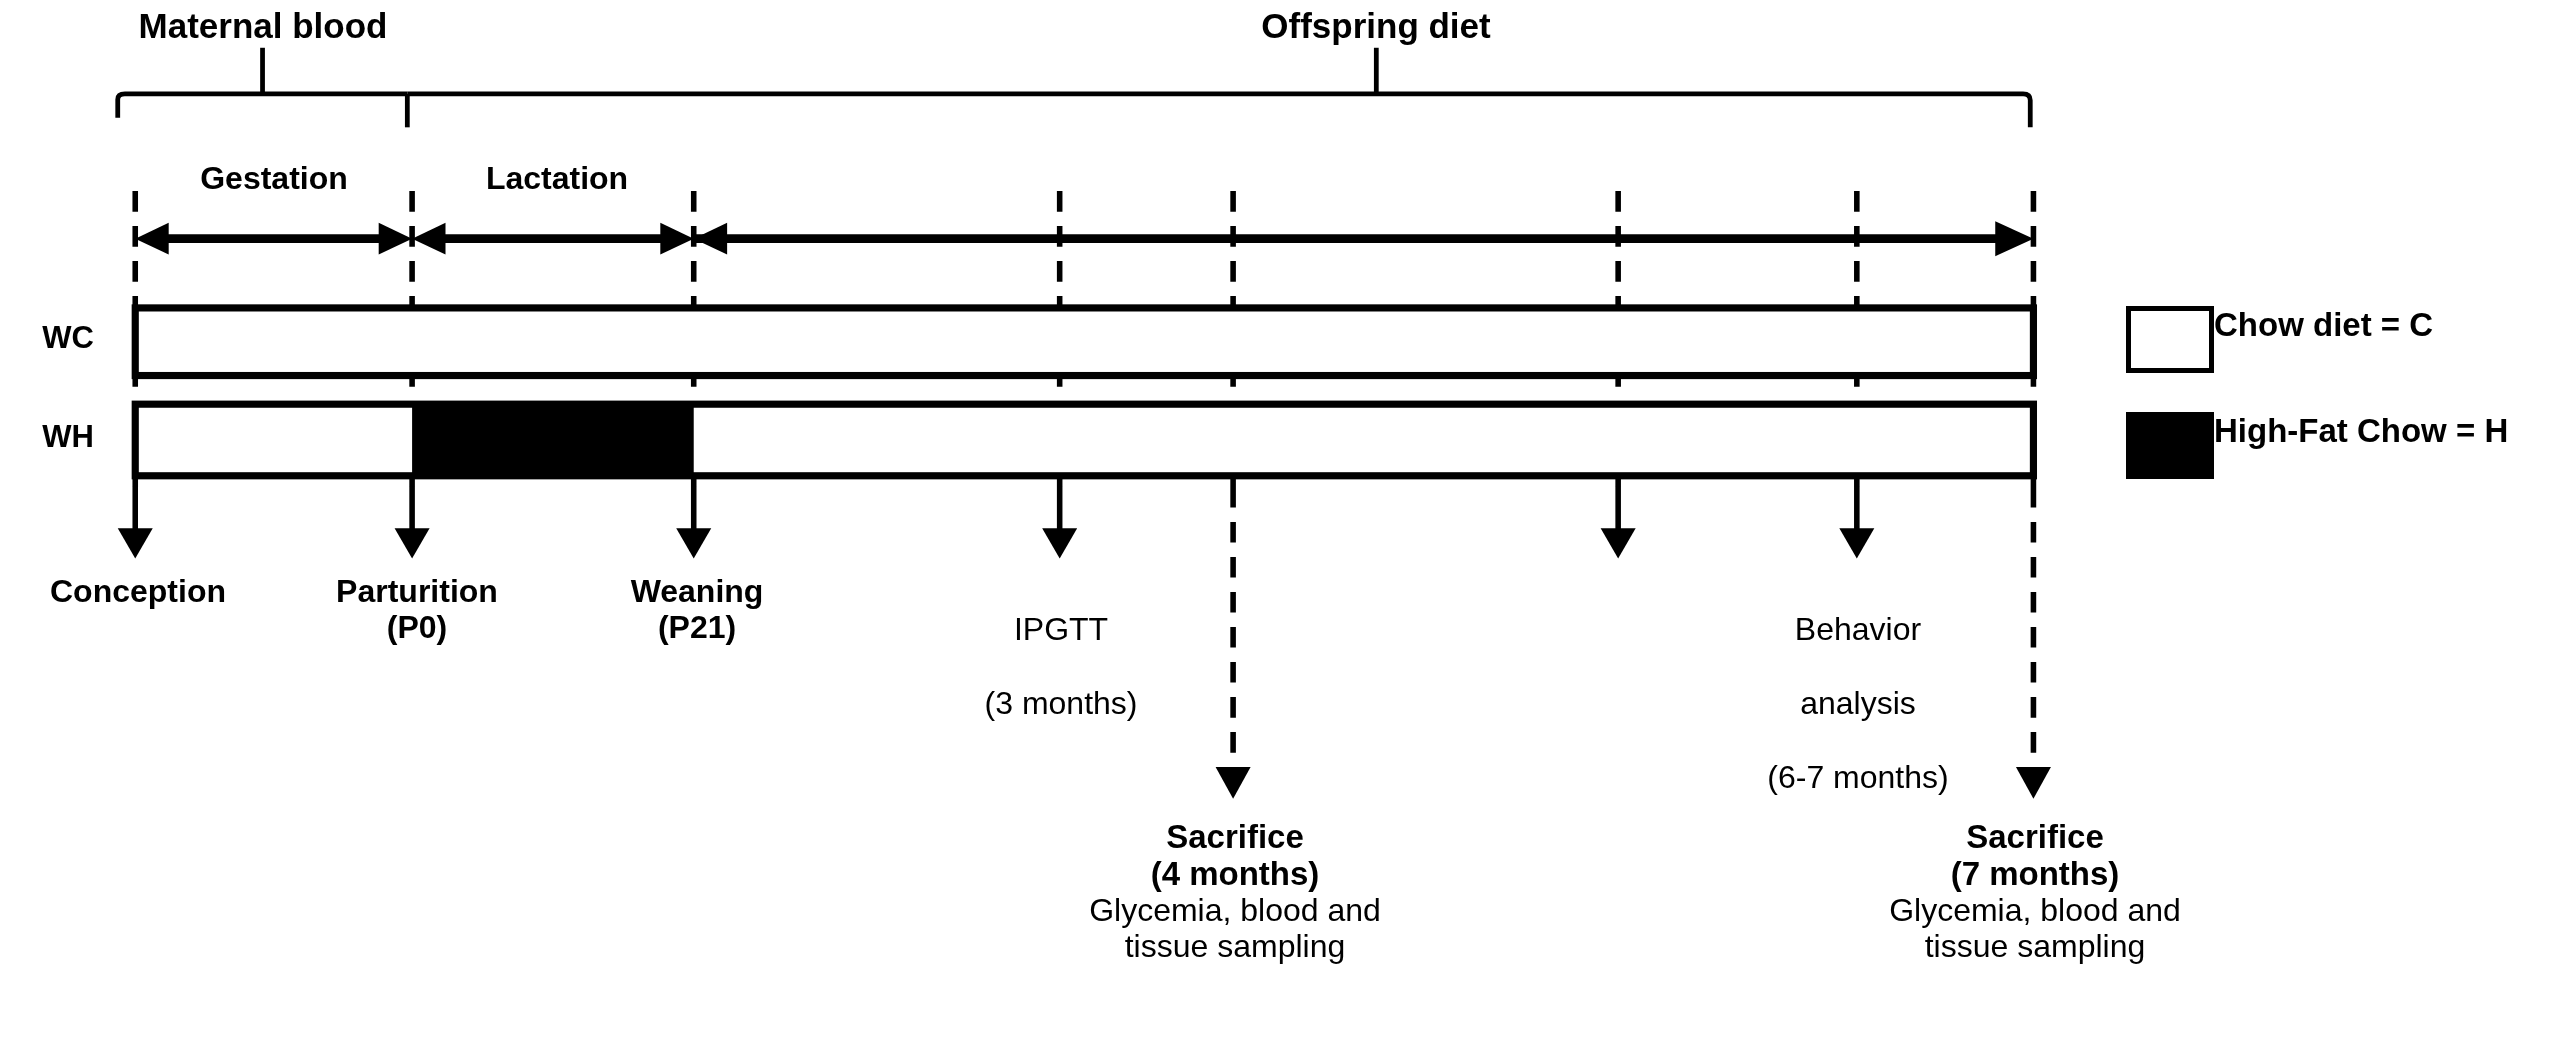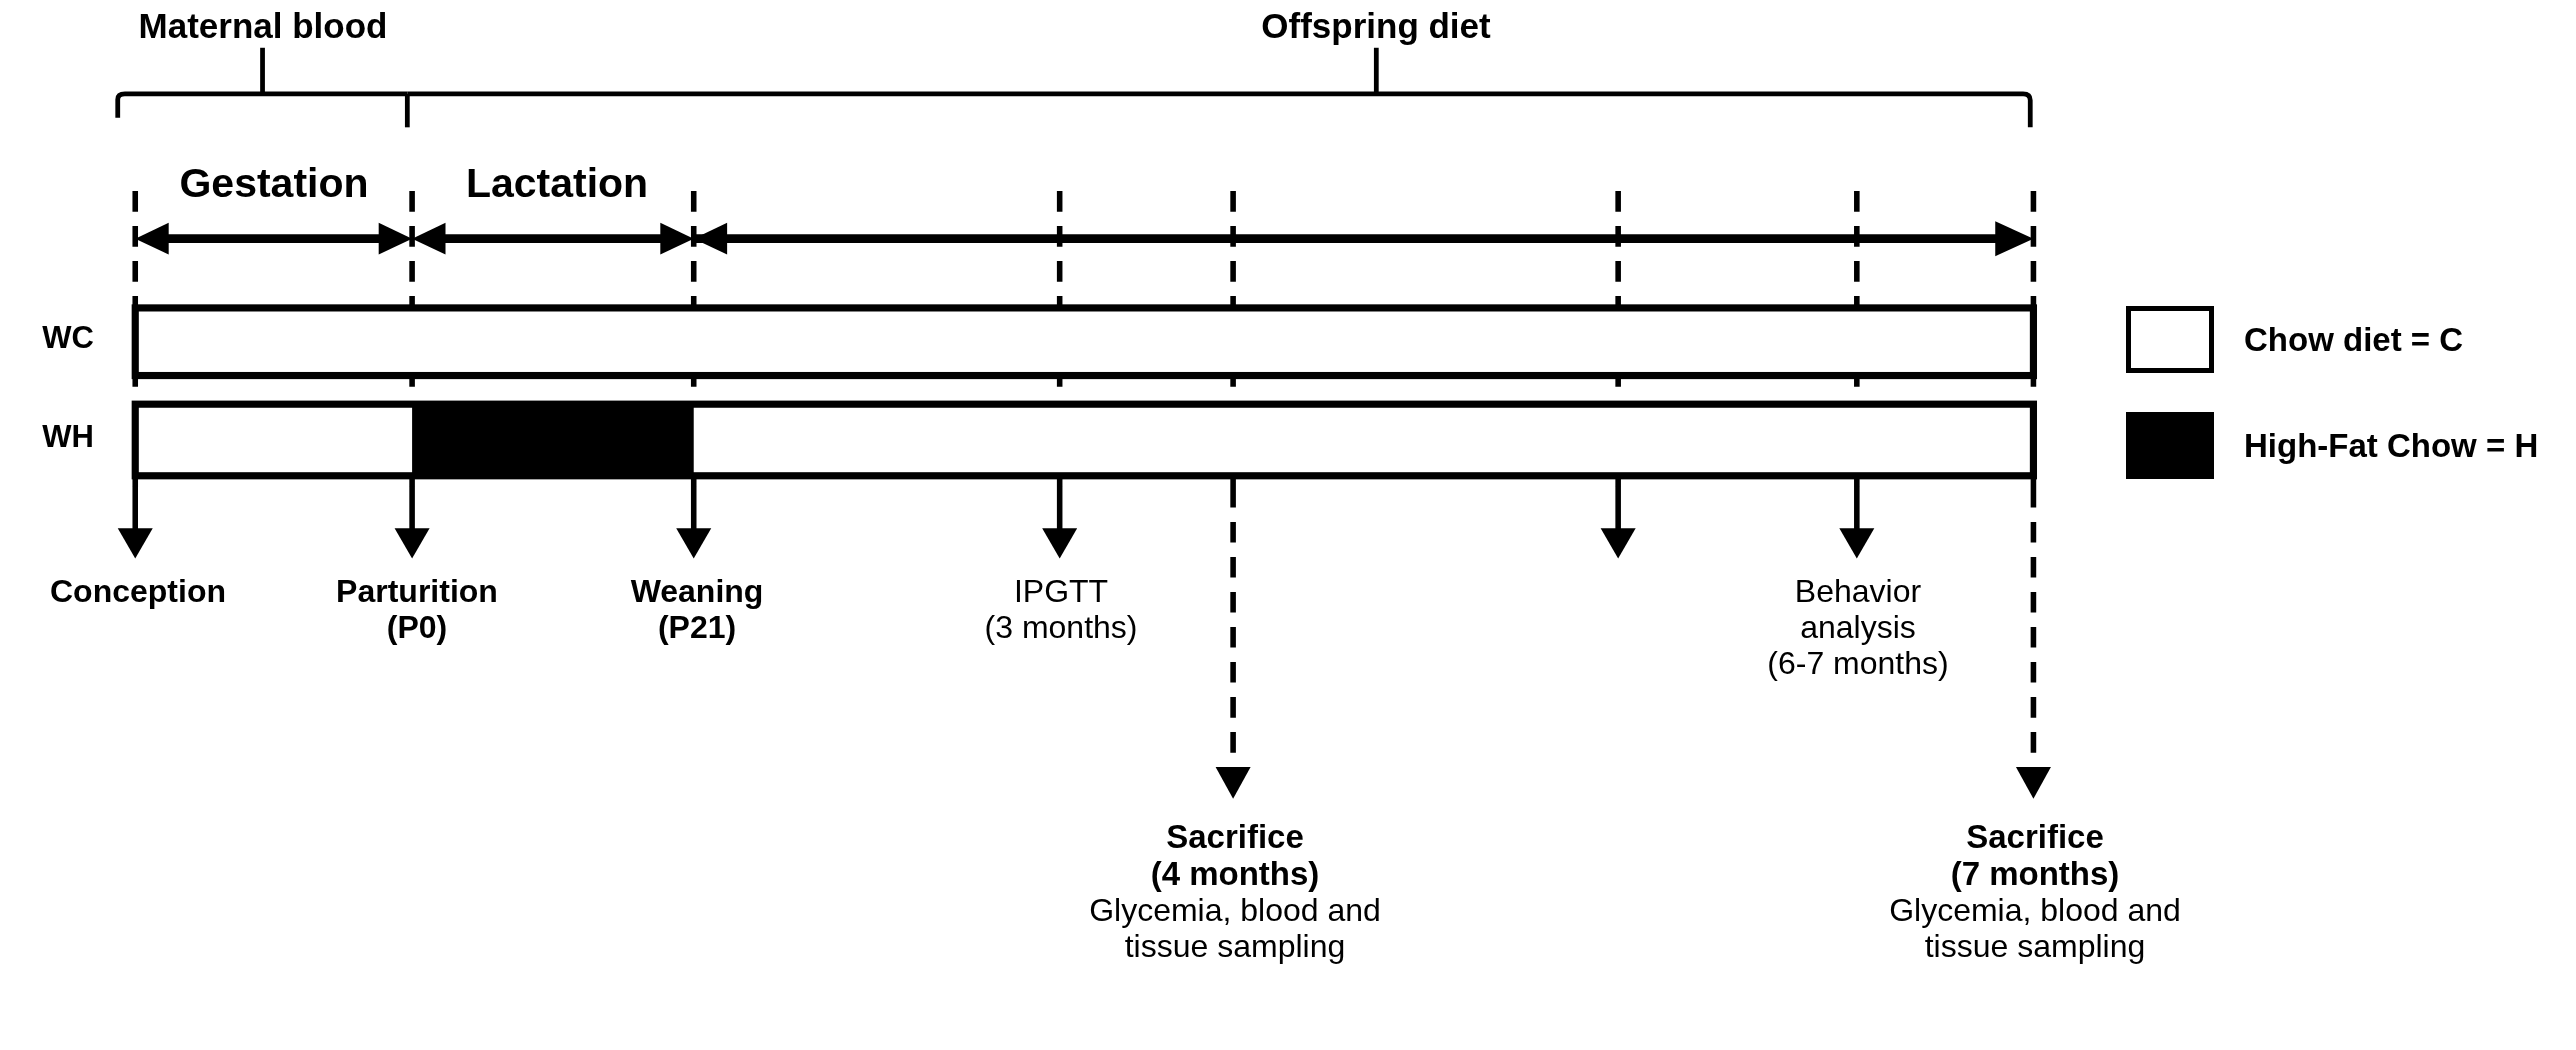--- a/index.html
+++ b/index.html
@@ -30,33 +30,32 @@
     white-space: nowrap;
     line-height: 1.12;
     color: #000000;
   }
   .lbl.ctr {
     transform: translateX(-50%);
     text-align: center;
   }
 
   .t-section   { font-size: 35px; font-weight: bold; }
-  .t-phase     { font-size: 41px; font-weight: bold; }
+  .t-phase     { font-size: 32px; font-weight: bold; }
   .t-group     { font-size: 31px; font-weight: bold; }
   .t-event-b   { font-size: 32px; font-weight: bold; }
-  .t-event-r   { font-size: 32px; font-weight: normal; }
+  .t-event-r   { font-size: 32px; font-weight: normal; margin-top: 38px; }
   .t-sac-title { font-size: 33px; font-weight: bold; }
   .t-sac-sub   { font-size: 32px; font-weight: normal; }
   .t-legend    { font-size: 33px; font-weight: bold; }
 
   .legend-row {
     position: absolute;
     display: flex;
-    align-items: center;
-    gap: 30px;
+    align-items: flex-start;
   }
   .swatch {
     width: 88px;
     height: 67px;
     border: 5.6px solid #000000;
     box-sizing: border-box;
   }
   .swatch.chow { background: #ffffff; }
   .swatch.hfd  { background: #000000; }
 </style>

